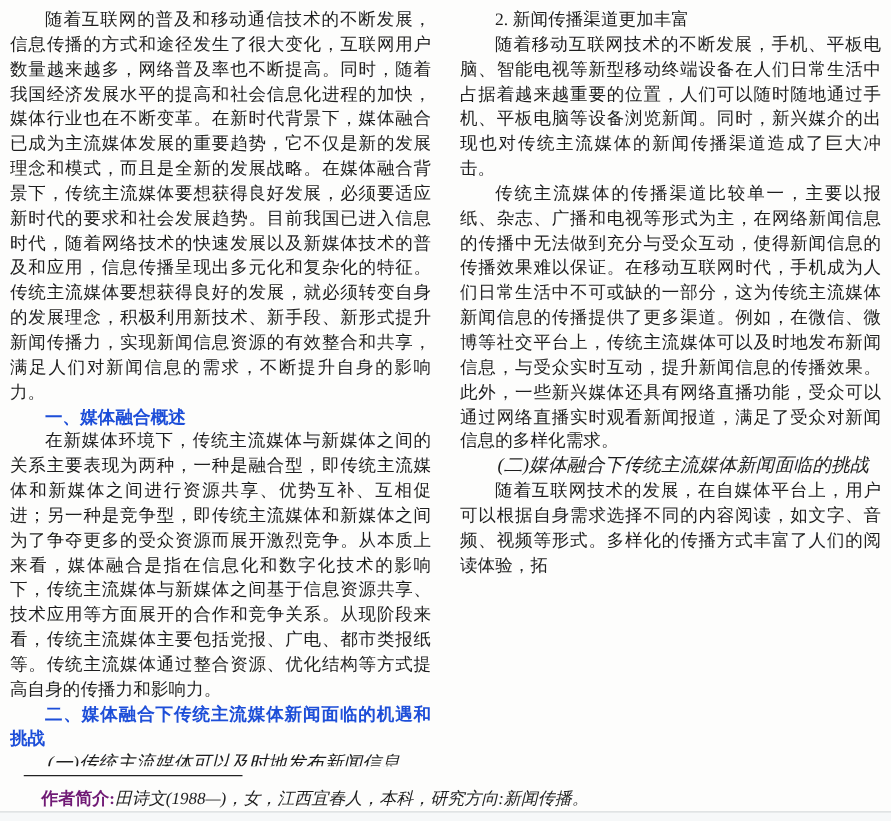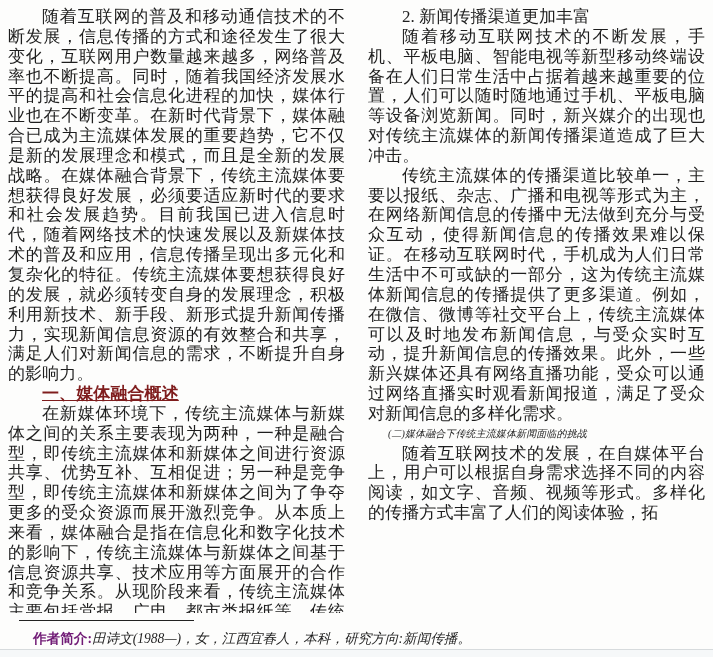--- a/index.html
+++ b/index.html
@@ -22,40 +22,39 @@
   }
 
   .col {
     width: 337px;
     height: 606px;
     overflow: hidden;
   }
 
   .blk {
     margin: 0;
-    font-size: 17px;
+    font-size: 14px;
     line-height: 19.85px;
     text-align: justify;
     letter-spacing: 0.1px;
   }
 
   .para      { text-indent: 2em; }
   .no-indent { text-indent: 0; }
 
   .head-bold {
     font-weight: bold;
     text-indent: 2em;
-    color: #7f1d1d;
-    text-decoration: underline;
+    color: #1d4ed8;
   }
 
   .head-kai {
     font-style: italic;
     text-indent: 2em;
-    font-size: 10px;
+    font-size: 15px;
   }
 
   .head-num { text-indent: 2em; }
 
   .footnote {
     position: absolute;
     left: 8px;
     right: 8px;
     bottom: 10px;
   }

